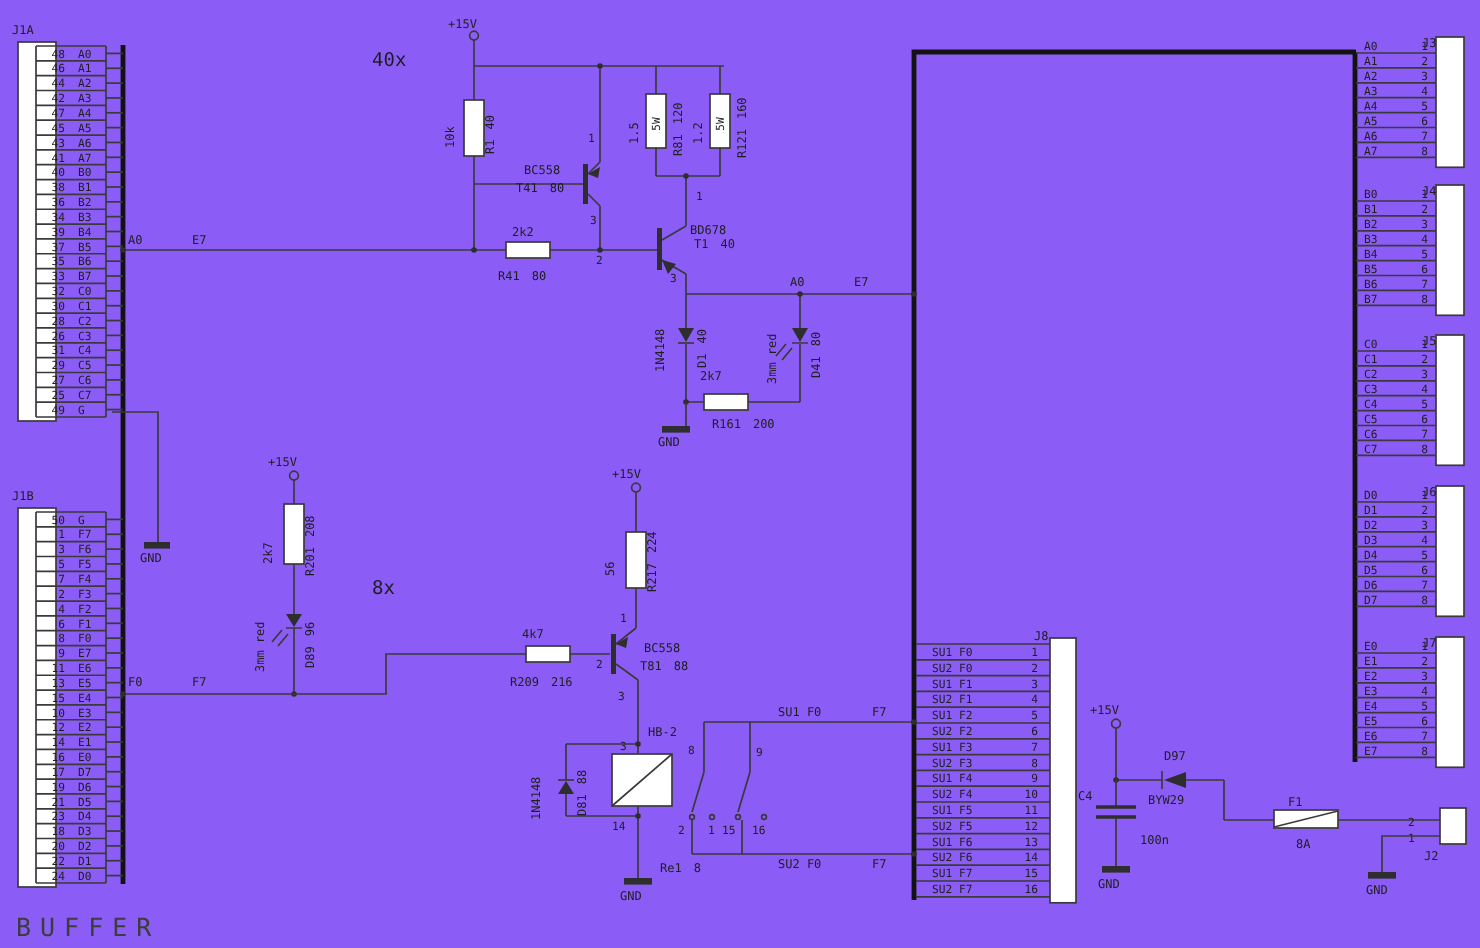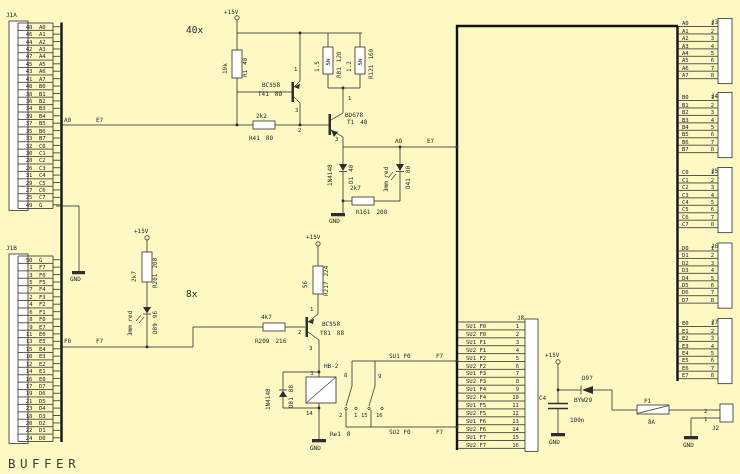--- a/index.html
+++ b/index.html
@@ -1,16 +1,16 @@
 <!DOCTYPE html>
 <html><head>
 <meta charset="utf-8">
 <style>
   html,body{margin:0;padding:0;background:#fff;}
-  #stage{position:relative;width:740px;height:474px;background:#fef9c3;overflow:hidden;}
+  #stage{position:relative;width:740px;height:474px;background:#8b5cf6;overflow:hidden;}
   svg{display:block;}
   .w{stroke:#3a3a3a;stroke-width:.85;fill:none;}
   .bus{stroke:#121212;stroke-width:2.4;fill:none;}
   .cmp{fill:#ffffff;stroke:#3a3a3a;stroke-width:.85;}
   .blk{fill:#2e2e2e;stroke:none;}
   .tx{font-family:"DejaVu Sans Mono",monospace;font-size:6px;fill:#1f1f1f;}
   .ts{font-family:"DejaVu Sans Mono",monospace;font-size:5.6px;fill:#1f1f1f;}
   .tb{font-family:"DejaVu Sans Mono",monospace;font-size:9.5px;fill:#1f1f1f;}
   .ttl{font-family:"DejaVu Sans Mono",monospace;font-size:12.5px;letter-spacing:4.5px;fill:#3d3d3d;}
   .end{text-anchor:end;}

